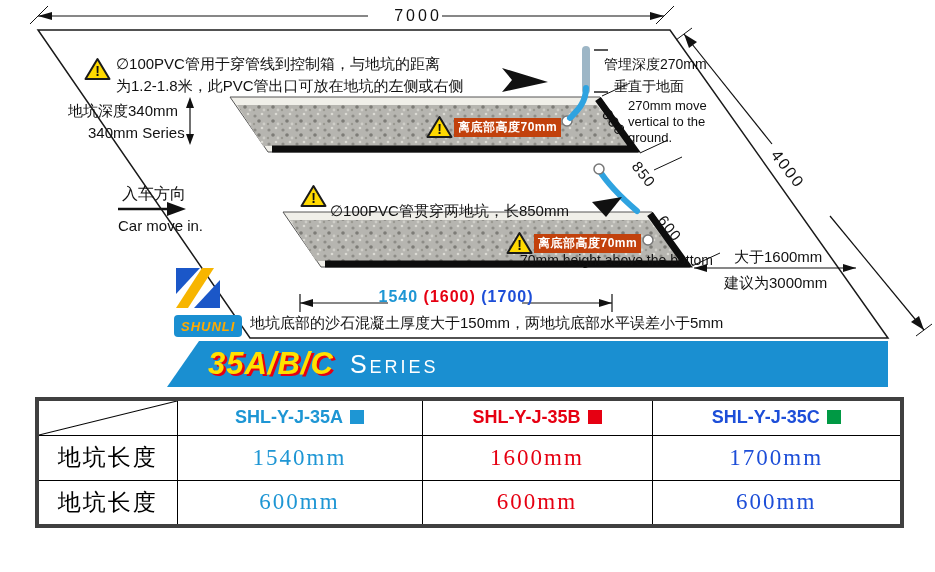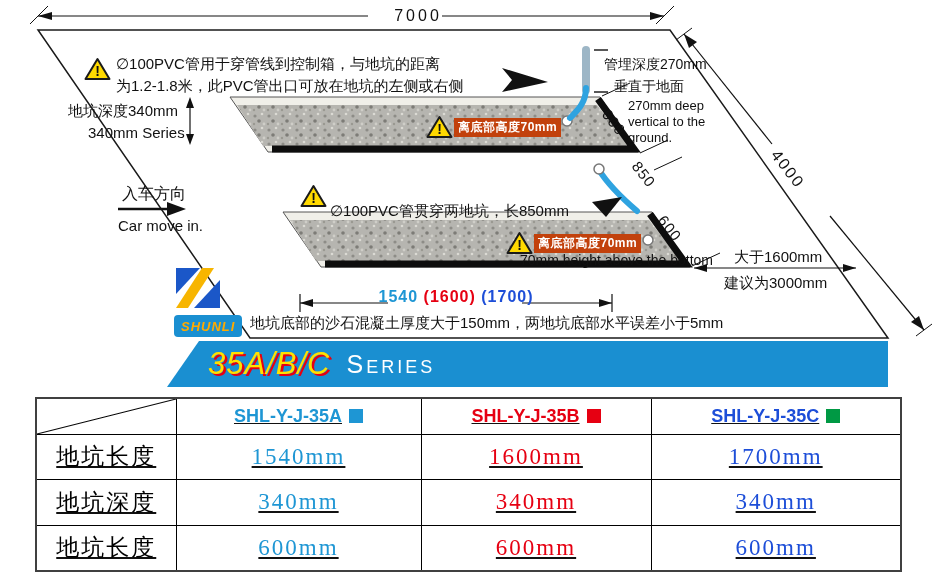--- a/index.html
+++ b/index.html
@@ -10,28 +10,28 @@
   .sm { font-size:13px; }
   .rot { transform-origin:0 0; transform:rotate(52deg); letter-spacing:1px; font-size:15px; }
   .warn { position:absolute; }
   .badge { position:absolute; background:#c2410c; color:#fff; font-size:12px; font-weight:bold;
            padding:1px 4px; letter-spacing:0.5px; }
   .c-blue { color:#1e96d4; } .c-red { color:#e60012; } .c-green { color:#1d4ed8; }
   .dim-center { width:170px; text-align:center; font-size:16px; font-weight:bold; letter-spacing:1px; }
   .banner { position:absolute; left:0; top:341px; width:935px; height:46px; background:#1a8fd1;
             clip-path:polygon(199px 0, 888px 0, 888px 46px, 167px 46px);
             display:flex; align-items:center; padding-left:208px; box-sizing:border-box; }
-  .banner .model { font-size:31px; font-weight:normal; font-style:italic; color:#ffe100;
+  .banner .model { font-size:31px; font-weight:bold; font-style:italic; color:#ffe100;
                    text-shadow:2.5px 2px 0 #e60012; letter-spacing:1px; }
   .banner .series { font-size:25px; color:#fff; font-variant:small-caps; margin-left:16px; letter-spacing:3px; }
   .logo { position:absolute; left:174px; top:266px; width:76px; text-align:left; }
   .logo .pill { display:inline-block; background:#1a8fd1; border-radius:4px; padding:2px 7px; margin-top:1px; }
   .logo .pill span { color:#ffaa00; font-weight:bold; font-style:italic; font-size:13px; letter-spacing:1px; }
   table.spec { position:absolute; left:35px; top:397px; width:865px; border-collapse:collapse;
-               table-layout:fixed; border:2px solid #404040;text-decoration:underline; }
+               table-layout:fixed; border:4px solid #404040; }
   table.spec td, table.spec th { border:1.5px solid #000; text-align:center; vertical-align:middle;
                padding:0; overflow:hidden; }
   .diag-cell { background:linear-gradient(to bottom right, transparent calc(50% - 1px), #000 50%, transparent calc(50% + 1px)); }
   .hdr { font-size:18px; font-weight:bold; }
   .sq { display:inline-block; width:14px; height:14px; margin-left:7px; vertical-align:-1px; }
   .sq-blue { background:#1e96d4; } .sq-red { background:#e60012; } .sq-green { background:#009944; }
   .rowlbl { font-size:23px; letter-spacing:2px; color:#000; }
   .val { font-family:"Liberation Serif", serif; font-size:23px; letter-spacing:2px; }
 </style>
 </head>
@@ -147,21 +147,21 @@
   </svg>
 
   <div class="lbl" style="left:383px;top:6px;width:70px;text-align:center;font-size:16px;letter-spacing:3px">7000</div>
   <div class="lbl" style="left:116px;top:55px">∅100PVC管用于穿管线到控制箱，与地坑的距离</div>
   <div class="lbl" style="left:116px;top:77px">为1.2-1.8米，此PVC管出口可放在地坑的左侧或右侧</div>
   <div class="lbl" style="left:68px;top:102px">地坑深度340mm</div>
   <div class="lbl" style="left:88px;top:124px">340mm Series</div>
   <div class="badge" style="left:454px;top:118px">离底部高度70mm</div>
   <div class="lbl" style="left:604px;top:56px;font-size:14px">管埋深度270mm</div>
   <div class="lbl" style="left:614px;top:78px;font-size:14px">垂直于地面</div>
-  <div class="lbl sm" style="left:628px;top:98px">270mm deep</div>
+  <div class="lbl sm" style="left:628px;top:98px">270mm move</div>
   <div class="lbl sm" style="left:628px;top:114px">vertical to the</div>
   <div class="lbl sm" style="left:628px;top:130px">ground.</div>
   <div class="lbl rot" style="left:612px;top:106px">600</div>
   <div class="lbl rot" style="left:642px;top:158px">850</div>
   <div class="lbl rot" style="left:668px;top:212px">600</div>
   <div class="lbl rot" style="left:782px;top:146px;font-size:16px;letter-spacing:2px">4000</div>
   <div class="lbl" style="left:122px;top:184px;font-size:16px">入车方向</div>
   <div class="lbl" style="left:118px;top:217px">Car move in.</div>
   <div class="lbl" style="left:330px;top:202px">∅100PVC管贯穿两地坑，长850mm</div>
   <div class="badge" style="left:534px;top:234px">离底部高度70mm</div>
@@ -211,26 +211,20 @@
         <span>SHL-Y-J-35C</span><span class="sq sq-green"></span>
       </td>
     </tr>
     <tr style="height:45px">
       <td class="rowlbl">地坑长度</td>
       <td class="val c-blue">1540mm</td>
       <td class="val c-red">1600mm</td>
       <td class="val c-green">1700mm</td>
     </tr>
     <tr style="height:46px">
-      <td class="rowlbl">地坑深度</td>
-      <td class="val c-blue">340mm</td>
-      <td class="val c-red">340mm</td>
-      <td class="val c-green">340mm</td>
-    </tr>
-    <tr style="height:46px">
       <td class="rowlbl">地坑长度</td>
       <td class="val c-blue">600mm</td>
       <td class="val c-red">600mm</td>
       <td class="val c-green">600mm</td>
     </tr>
   </tbody>
     </table>
 
 </div>
 

